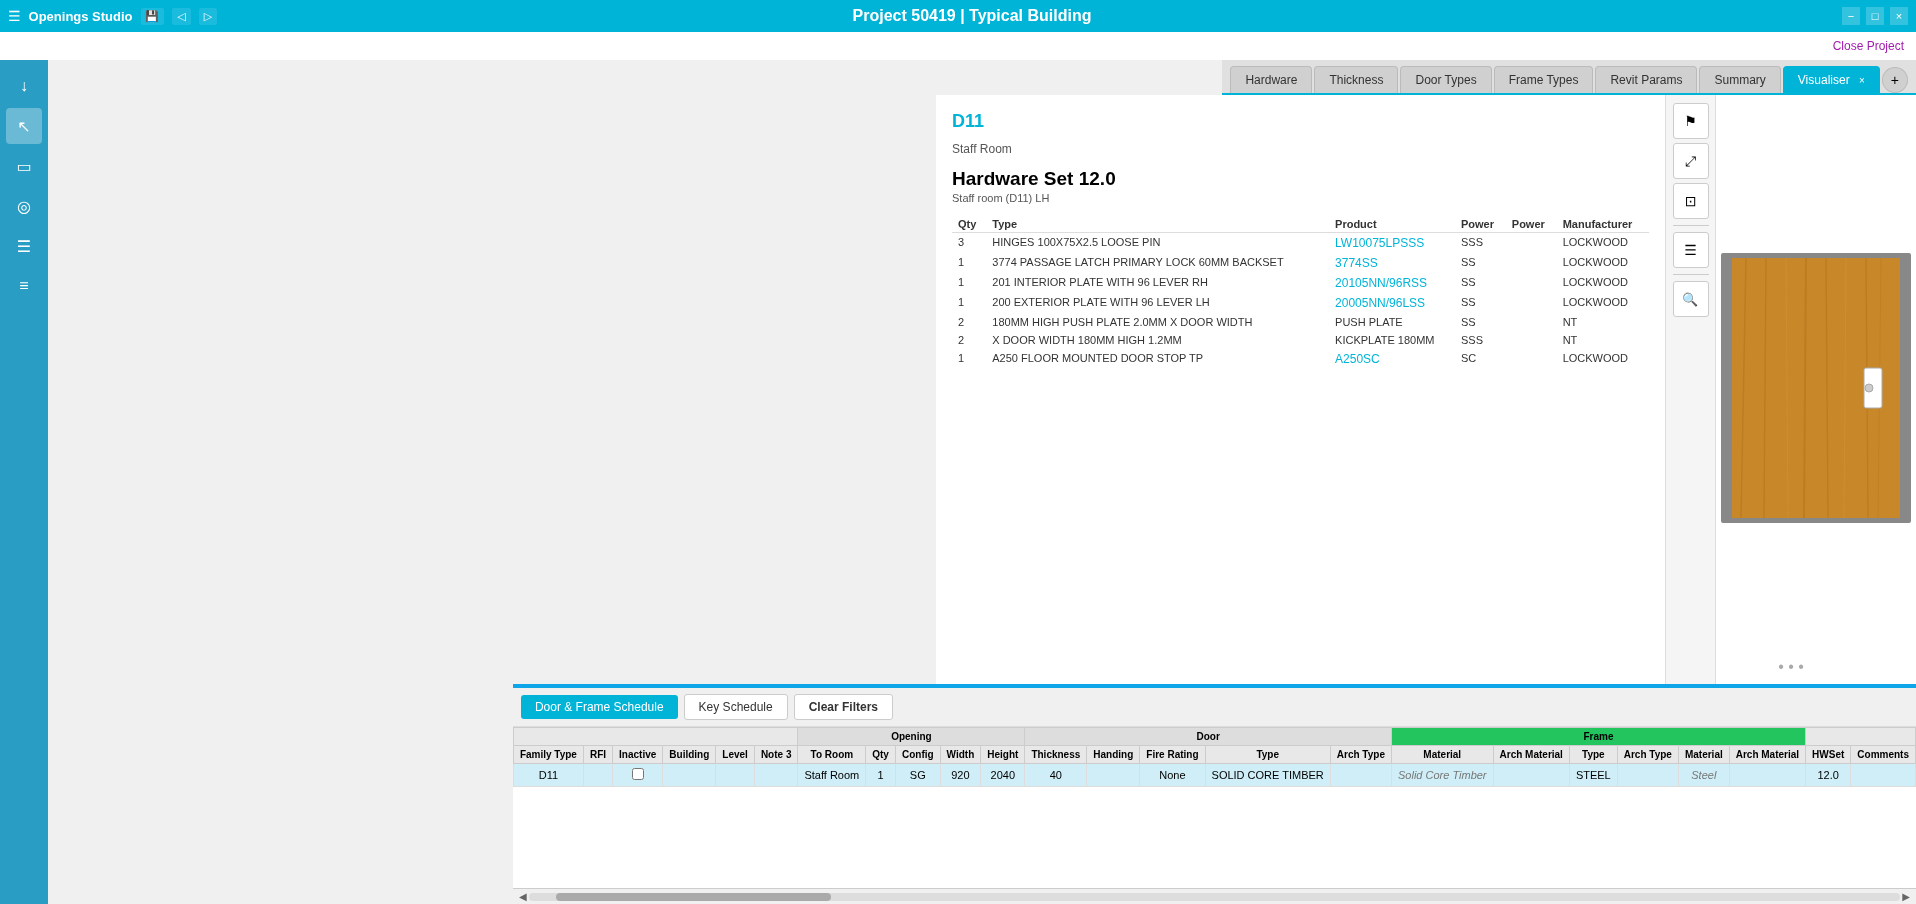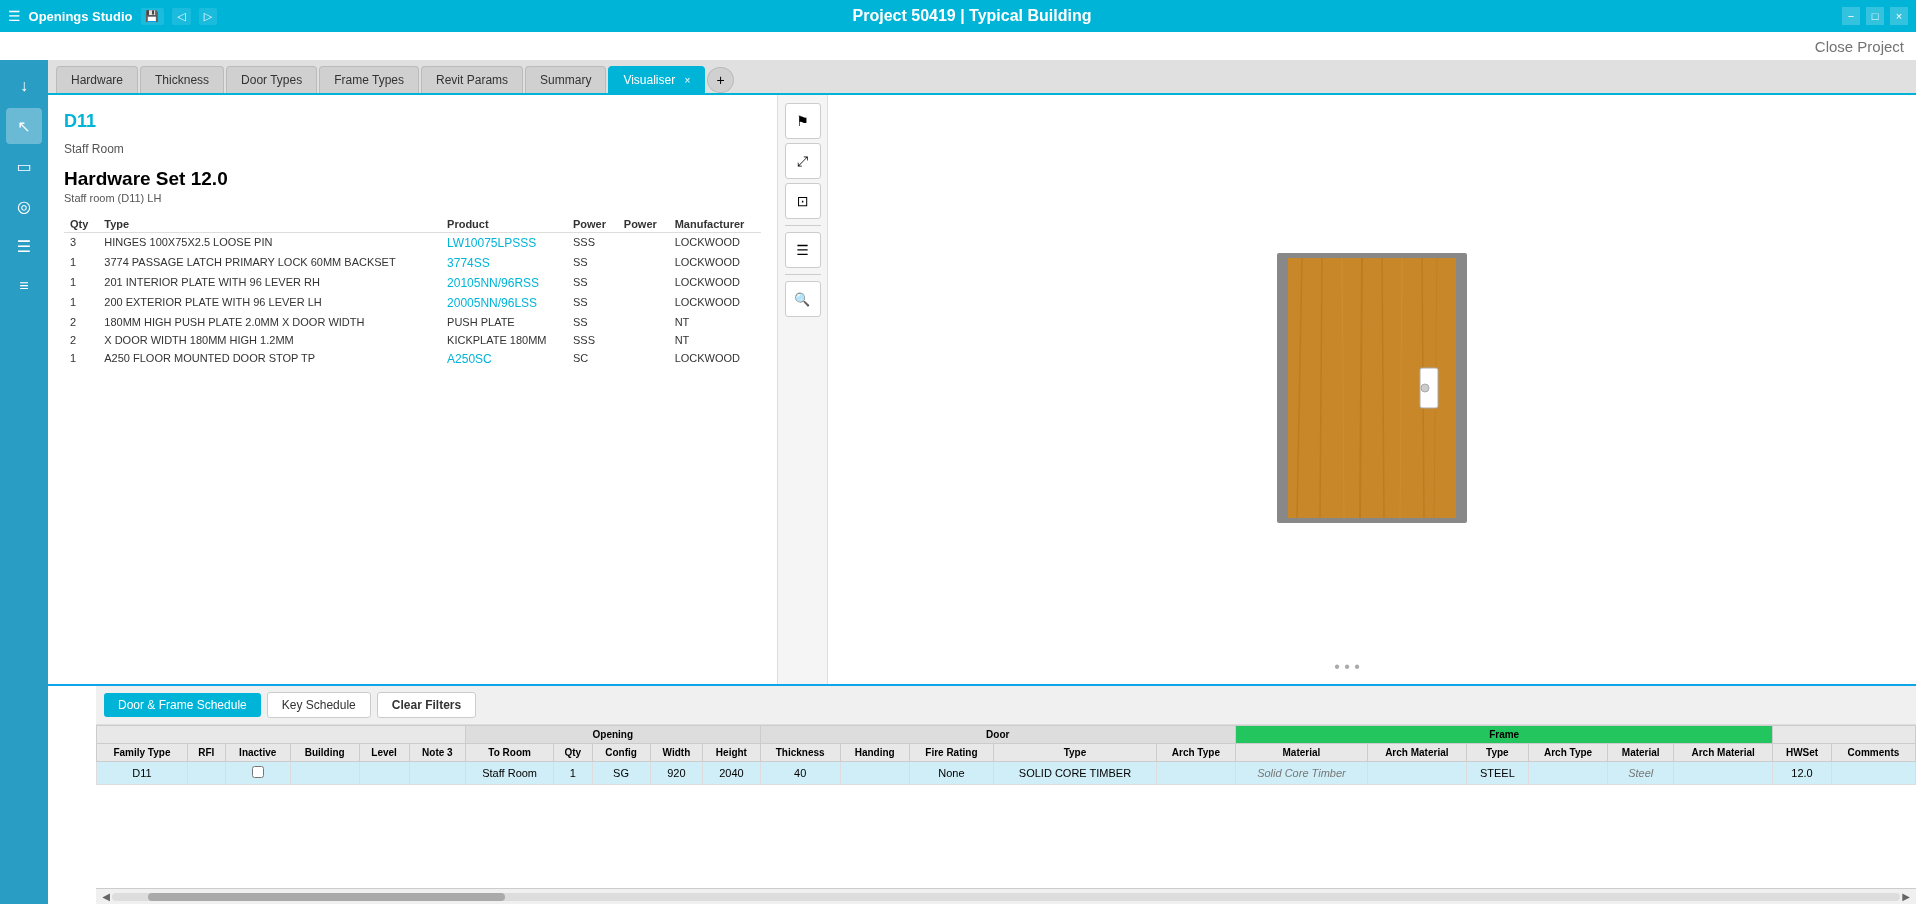--- a/index.html
+++ b/index.html
@@ -25,21 +25,21 @@
 
     
     .close-project-bar {
       background: white;
       height: 28px;
       display: flex;
       align-items: center;
       justify-content: flex-end;
       padding-right: 12px;
     }
-    .close-project-link { color: #737373; font-size: 15px; cursor: pointer; text-decoration: none; }
+    .close-project-link { color: #a21caf; font-size: 12px; cursor: pointer; text-decoration: none; }
 
     
     .main-layout { display: flex; height: calc(904px - 32px - 28px); }
 
     
     .left-sidebar {
       width: 48px;
       background: #2a9dc5;
       display: flex;
       flex-direction: column;
@@ -54,21 +54,21 @@
       align-items: center;
       justify-content: center;
       color: white;
       border-radius: 4px;
       cursor: pointer;
       font-size: 16px;
     }
     .sidebar-icon.active { background: rgba(255,255,255,0.3); }
 
     
-    .content-area { flex: 1; display: flex; flex-direction: column; background: #f0f0f0; overflow: hidden; }
+    .content-area { flex: 1; display: flex; flex-direction: column; background: #f0f0f0; overflow: hidden; align-items: flex-end; }
 
     
     .tabs-bar {
       background: #e0e0e0;
       display: flex;
       align-items: flex-end;
       padding: 6px 8px 0 8px;
       gap: 2px;
       border-bottom: 2px solid #00b4d8;
     }
@@ -171,24 +171,23 @@
 
     
     .door-svg-container {
       margin-left: 50px;
     }
 
     
     .bottom-panel {
       height: 220px;
       background: white;
-      border-top: 2px solid #0ea5e9;
+      border-top: 4px solid #0ea5e9;
       display: flex;
       flex-direction: column;
-      padding-left: 48px;
     }
     .schedule-tabs-bar {
       display: flex;
       align-items: center;
       padding: 6px 8px;
       gap: 6px;
       background: #f0f0f0;
       border-bottom: 1px solid #ddd;
     }
     .sched-tab {

